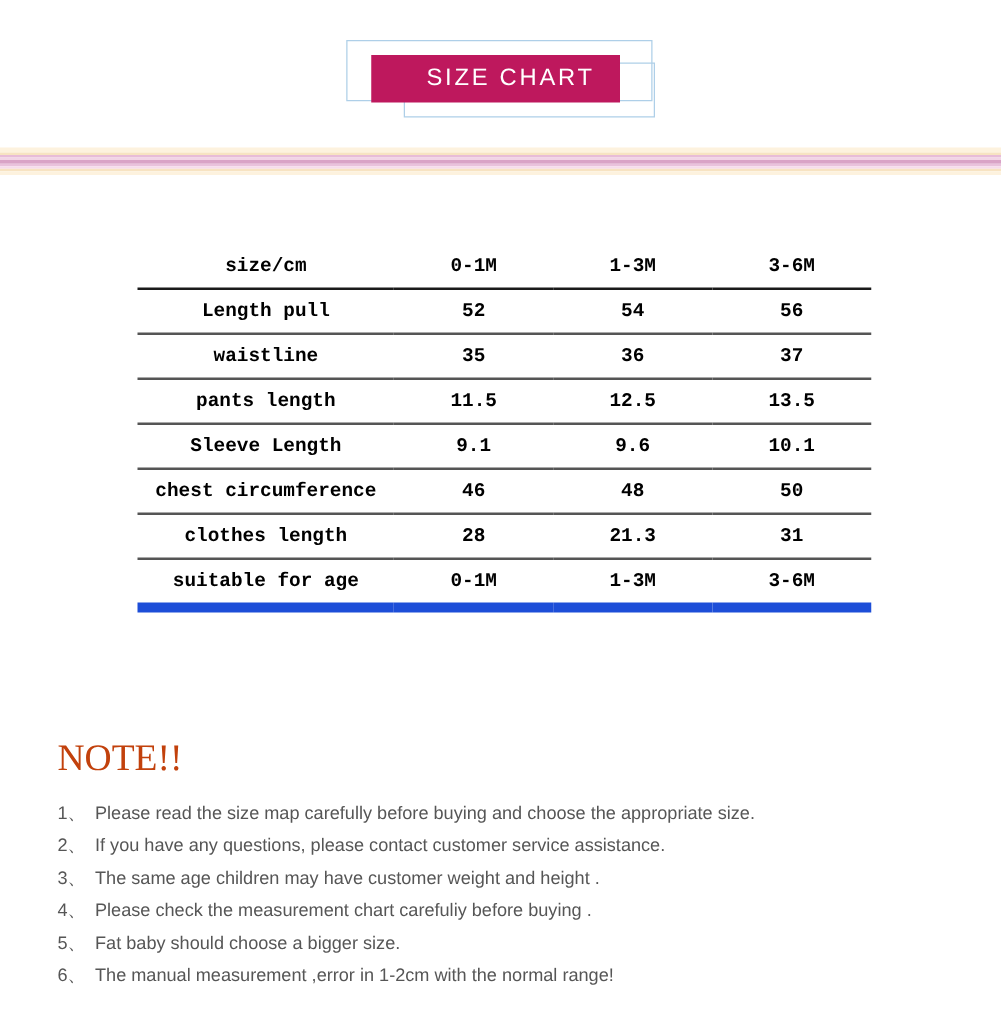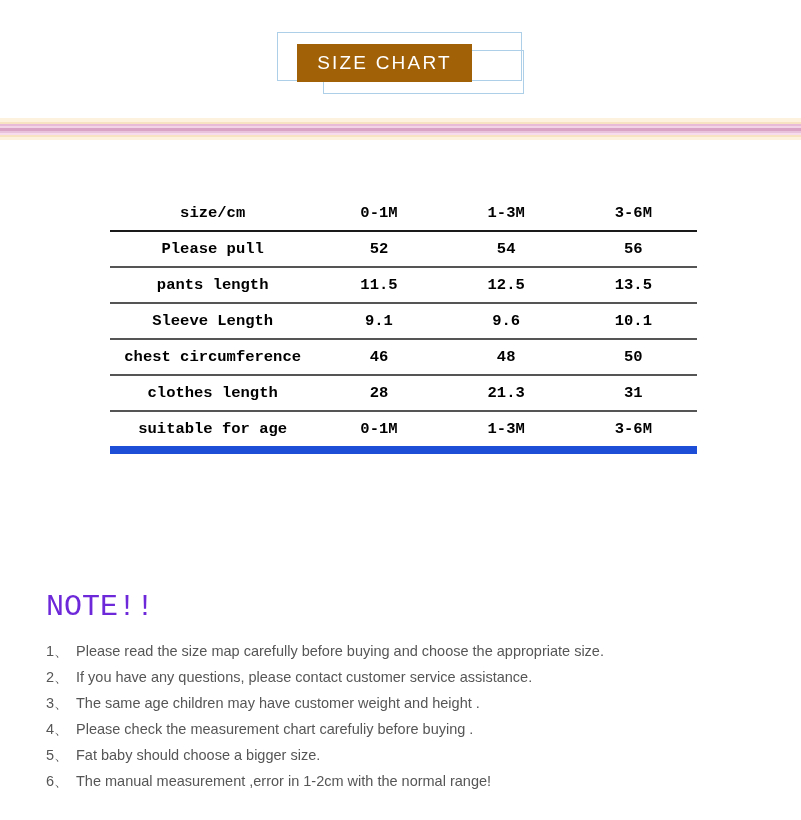--- a/index.html
+++ b/index.html
@@ -37,24 +37,25 @@
     top: 50px;
     width: 201px;
     height: 44px;
   }
   .banner {
     position: absolute;
     left: 297px;
     top: 44px;
     width: 175px;
     height: 38px;
-    background: #a16207;
+    background: #be185d;
     display: flex;
     align-items: center;
     justify-content: center;
+    padding-left: 24px;
   }
   .banner-text {
     color: #ffffff;
     font-size: 19px;
     letter-spacing: 2.2px;
     font-weight: 400;
     font-family: "Liberation Sans", sans-serif;
   }
 
   
@@ -122,22 +123,22 @@
   }
 
   
   .note-area {
     position: absolute;
     left: 46px;
     top: 590px;
     width: 720px;
   }
   .note-title {
-    color: #6d28d9;
-    font-family: Liberation Mono, monospace;
+    color: #c2410c;
+    font-family: Liberation Serif, serif;
     font-size: 30px;
     line-height: 34px;
     margin: 0 0 14px 0;
     font-weight: 400;
   }
   .note-list {
     list-style: none;
     margin: 0;
     padding: 0;
   }
@@ -186,24 +187,30 @@
     <thead>
       <tr>
         <th class="label-col">size/cm</th>
         <th class="val-col">0-1M</th>
         <th class="val-col">1-3M</th>
         <th class="val-col">3-6M</th>
       </tr>
     </thead>
     <tbody>
       <tr>
-        <td class="label-col">Please pull</td>
+        <td class="label-col">Length pull</td>
         <td class="val-col">52</td>
         <td class="val-col">54</td>
         <td class="val-col">56</td>
+      </tr>
+      <tr>
+        <td class="label-col">waistline</td>
+        <td class="val-col">35</td>
+        <td class="val-col">36</td>
+        <td class="val-col">37</td>
       </tr>
       <tr>
         <td class="label-col">pants length</td>
         <td class="val-col">11.5</td>
         <td class="val-col">12.5</td>
         <td class="val-col">13.5</td>
       </tr>
       <tr>
         <td class="label-col">Sleeve Length</td>
         <td class="val-col">9.1</td>

